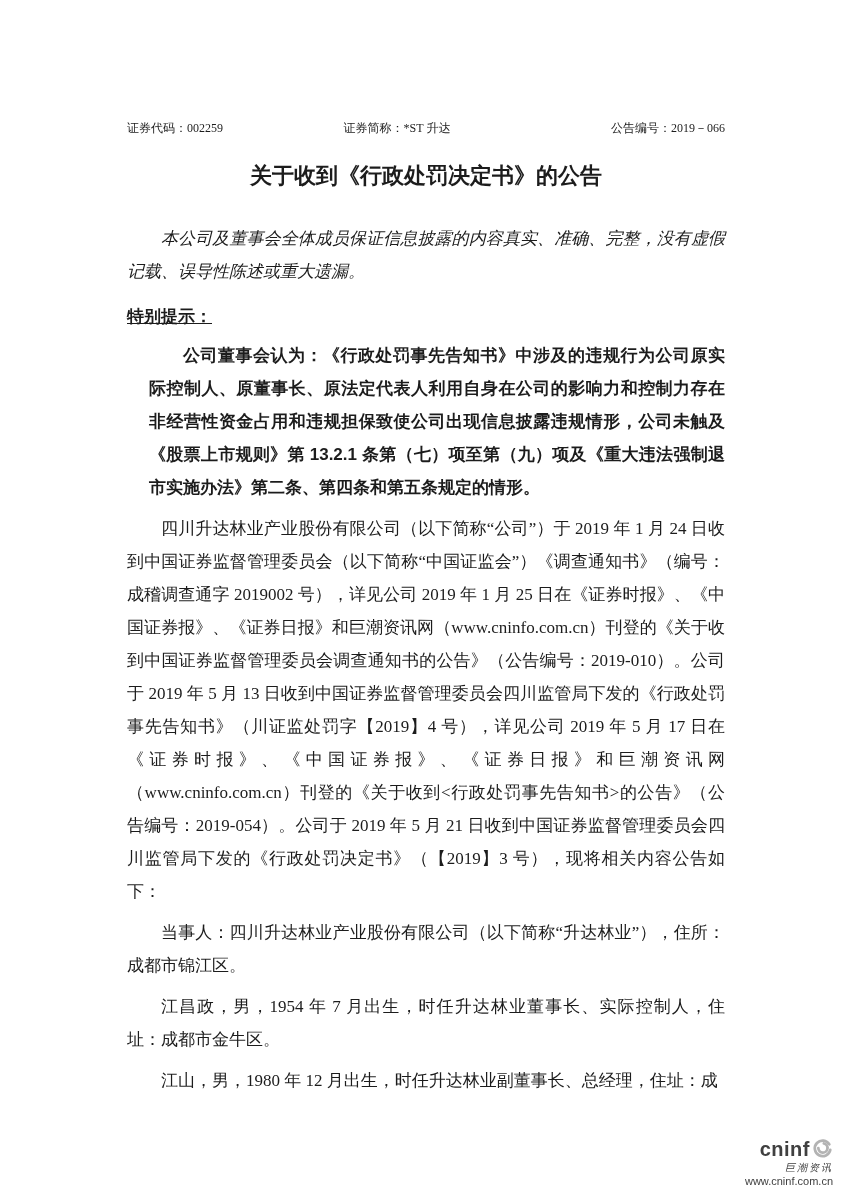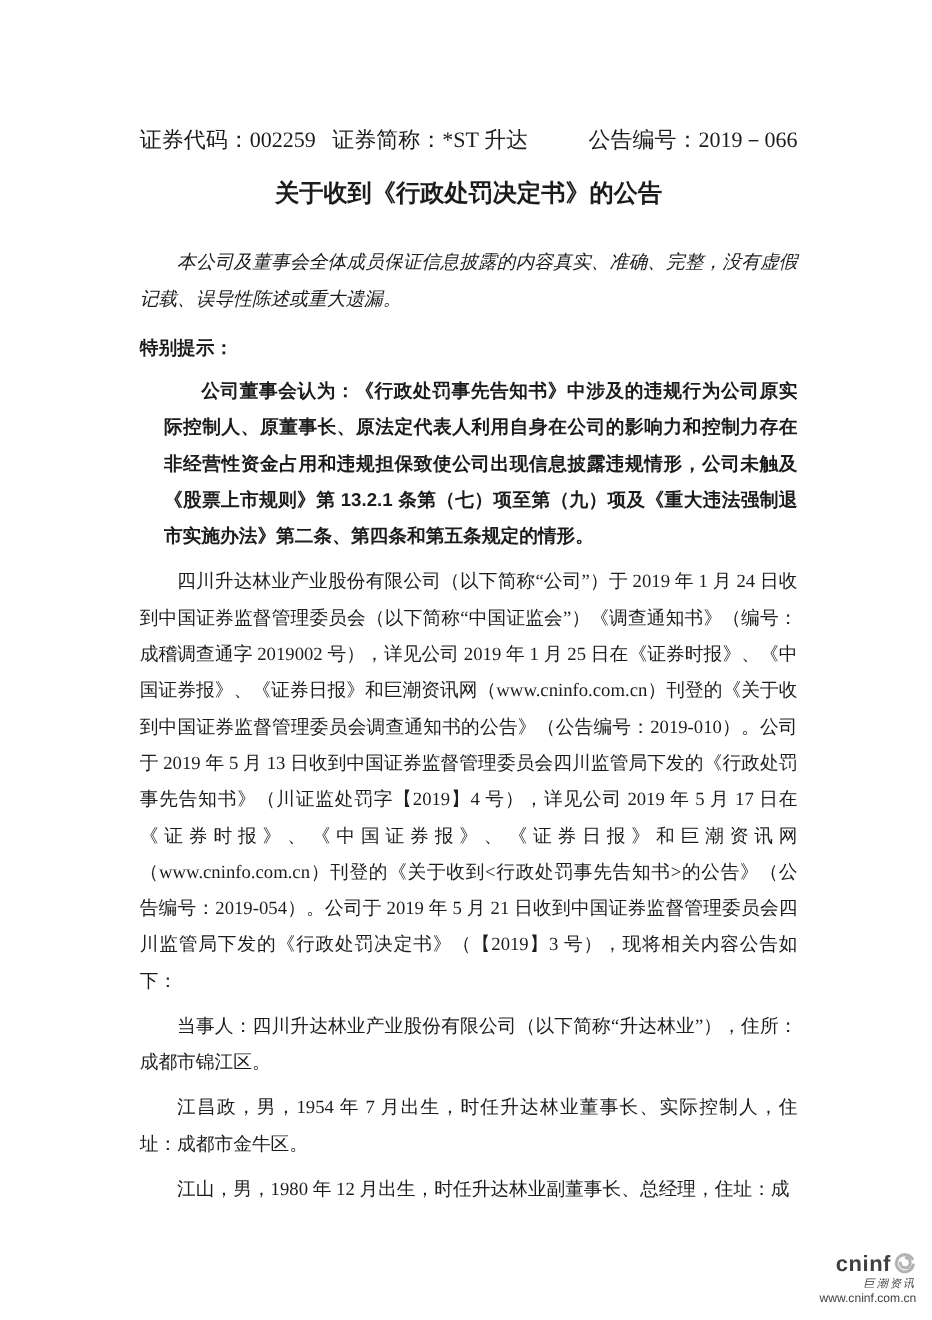--- a/index.html
+++ b/index.html
@@ -15,21 +15,21 @@
     background: #ffffff;
     box-sizing: border-box;
     padding: 116px 122px 0 127px;
     overflow: hidden;
     font-family: "Liberation Serif", "DejaVu Serif", serif;
     color: #1c1c1c;
   }
   .doc-header {
     display: flex;
     justify-content: space-between;
-    font-size: 20px;
+    font-size: 12px;
     line-height: 24px;
     white-space: nowrap;
   }
   .doc-header .mid { margin-left: -40px; }
   h1.title {
     margin: 20px 0 0 0;
     text-align: center;
     font-size: 22px;
     font-weight: bold;
     line-height: 28px;
@@ -54,20 +54,21 @@
   .disclaimer {
     margin-top: 32px;
     font-style: italic;
     font-family: "Liberation Serif", "DejaVu Serif", serif;
   }
   .notice-label {
     margin-top: 12px;
     text-indent: 0;
     font-weight: bold;
     font-family: "Liberation Sans", "DejaVu Sans", sans-serif;
+    text-decoration: underline;
   }
   .bold-para {
     font-weight: bold;
     font-family: "Liberation Sans", "DejaVu Sans", sans-serif;
     margin-top: 6px;
     margin-left: 22px;
   }
   .watermark {
     position: absolute;
     right: 14px;

